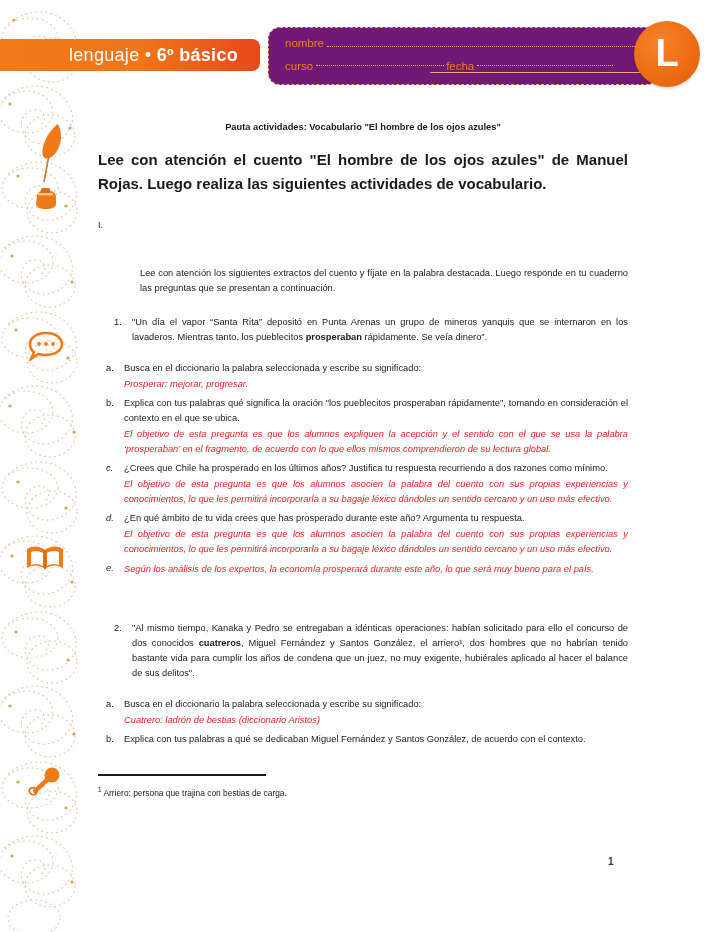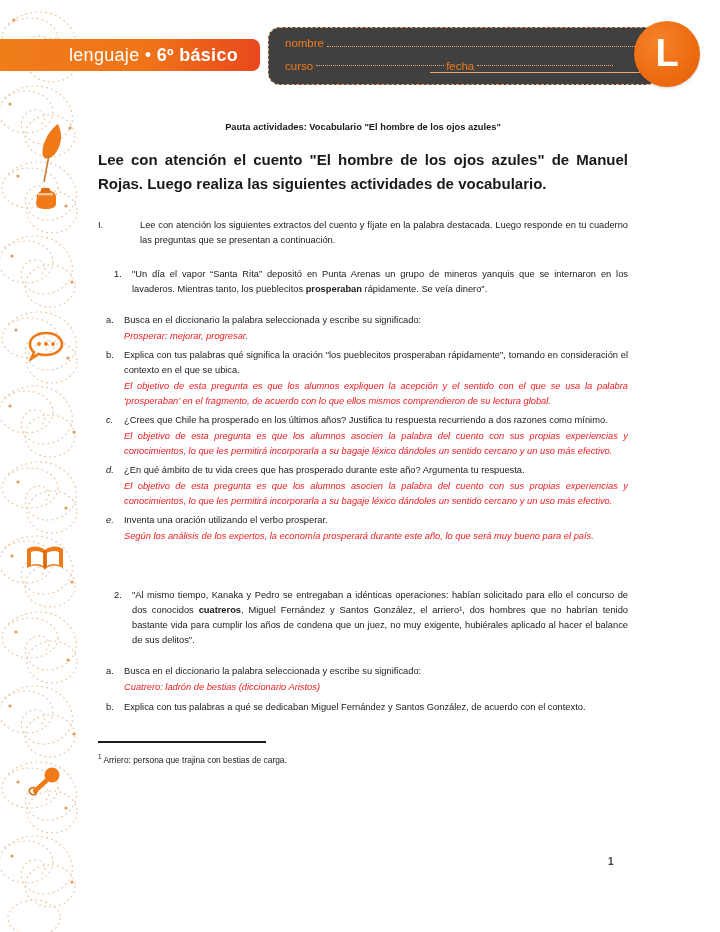--- a/index.html
+++ b/index.html
@@ -72,21 +72,21 @@
   .subject-tab .txt b { font-weight: bold; }
 
   .fields-box {
     position: absolute;
     left: 268px;
     top: 27px;
     width: 390px;
     height: 58px;
     border: 1px dashed #f0a673;
     border-radius: 12px;
-    background: #404040;
+    background: #701a75;
     box-sizing: border-box;
   }
   .field-row {
     position: absolute;
     left: 16px;
     display: flex;
     align-items: baseline;
     font-size: 11.5px;
     color: #f07c1a;
   }
@@ -164,20 +164,21 @@
   }
   .roman-num {
     width: 42px;
     flex: 0 0 42px;
     font-size: 9.3px;
   }
   .roman-text {
     flex: 1;
     text-align: justify;
     line-height: 1.62;
+    margin-top: 48px;
   }
 
   ol.numbered {
     list-style: none;
     margin: 18px 0 0 0;
     padding: 0;
   }
   .num-item {
     display: flex;
     margin-top: 14px;
@@ -443,21 +444,20 @@
           <li class="let-item" style="margin-top: 4px;">
             <div class="let-marker italic">d.</div>
             <div class="let-body">
               <div class="q-text">¿En qué ámbito de tu vida crees que has prosperado durante este año? Argumenta tu respuesta.</div>
               <div class="answer">El objetivo de esta pregunta es que los alumnos asocien la palabra del cuento con sus propias experiencias y conocimientos, lo que les permitirá incorporarla a su bagaje léxico dándoles un sentido cercano y un uso más efectivo.</div>
             </div>
           </li>
           <li class="let-item" style="margin-top: 4px;">
             <div class="let-marker italic">e.</div>
             <div class="let-body">
-              <div class="q-text">Inventa una oración utilizando el verbo prosperar.</div>
               <div class="answer">Según los análisis de los expertos, la economía prosperará durante este año, lo que será muy bueno para el país.</div>
             </div>
           </li>
         </ol>
         <div class="gap-lg"></div>
         <li class="num-item">
           <div class="num-marker">2.</div>
           <div class="num-body"><span>"Al mismo tiempo, Kanaka y Pedro se entregaban a idénticas operaciones: habían solicitado para ello el concurso de dos conocidos </span><b>cuatreros</b><span>, Miguel Fernández y Santos González, el arriero¹, dos hombres que no habrían tenido bastante vida para cumplir los años de condena que un juez, no muy exigente, hubiérales aplicado al hacer el balance de sus delitos".</span></div>
         </li>
         <ol class="lettered">

